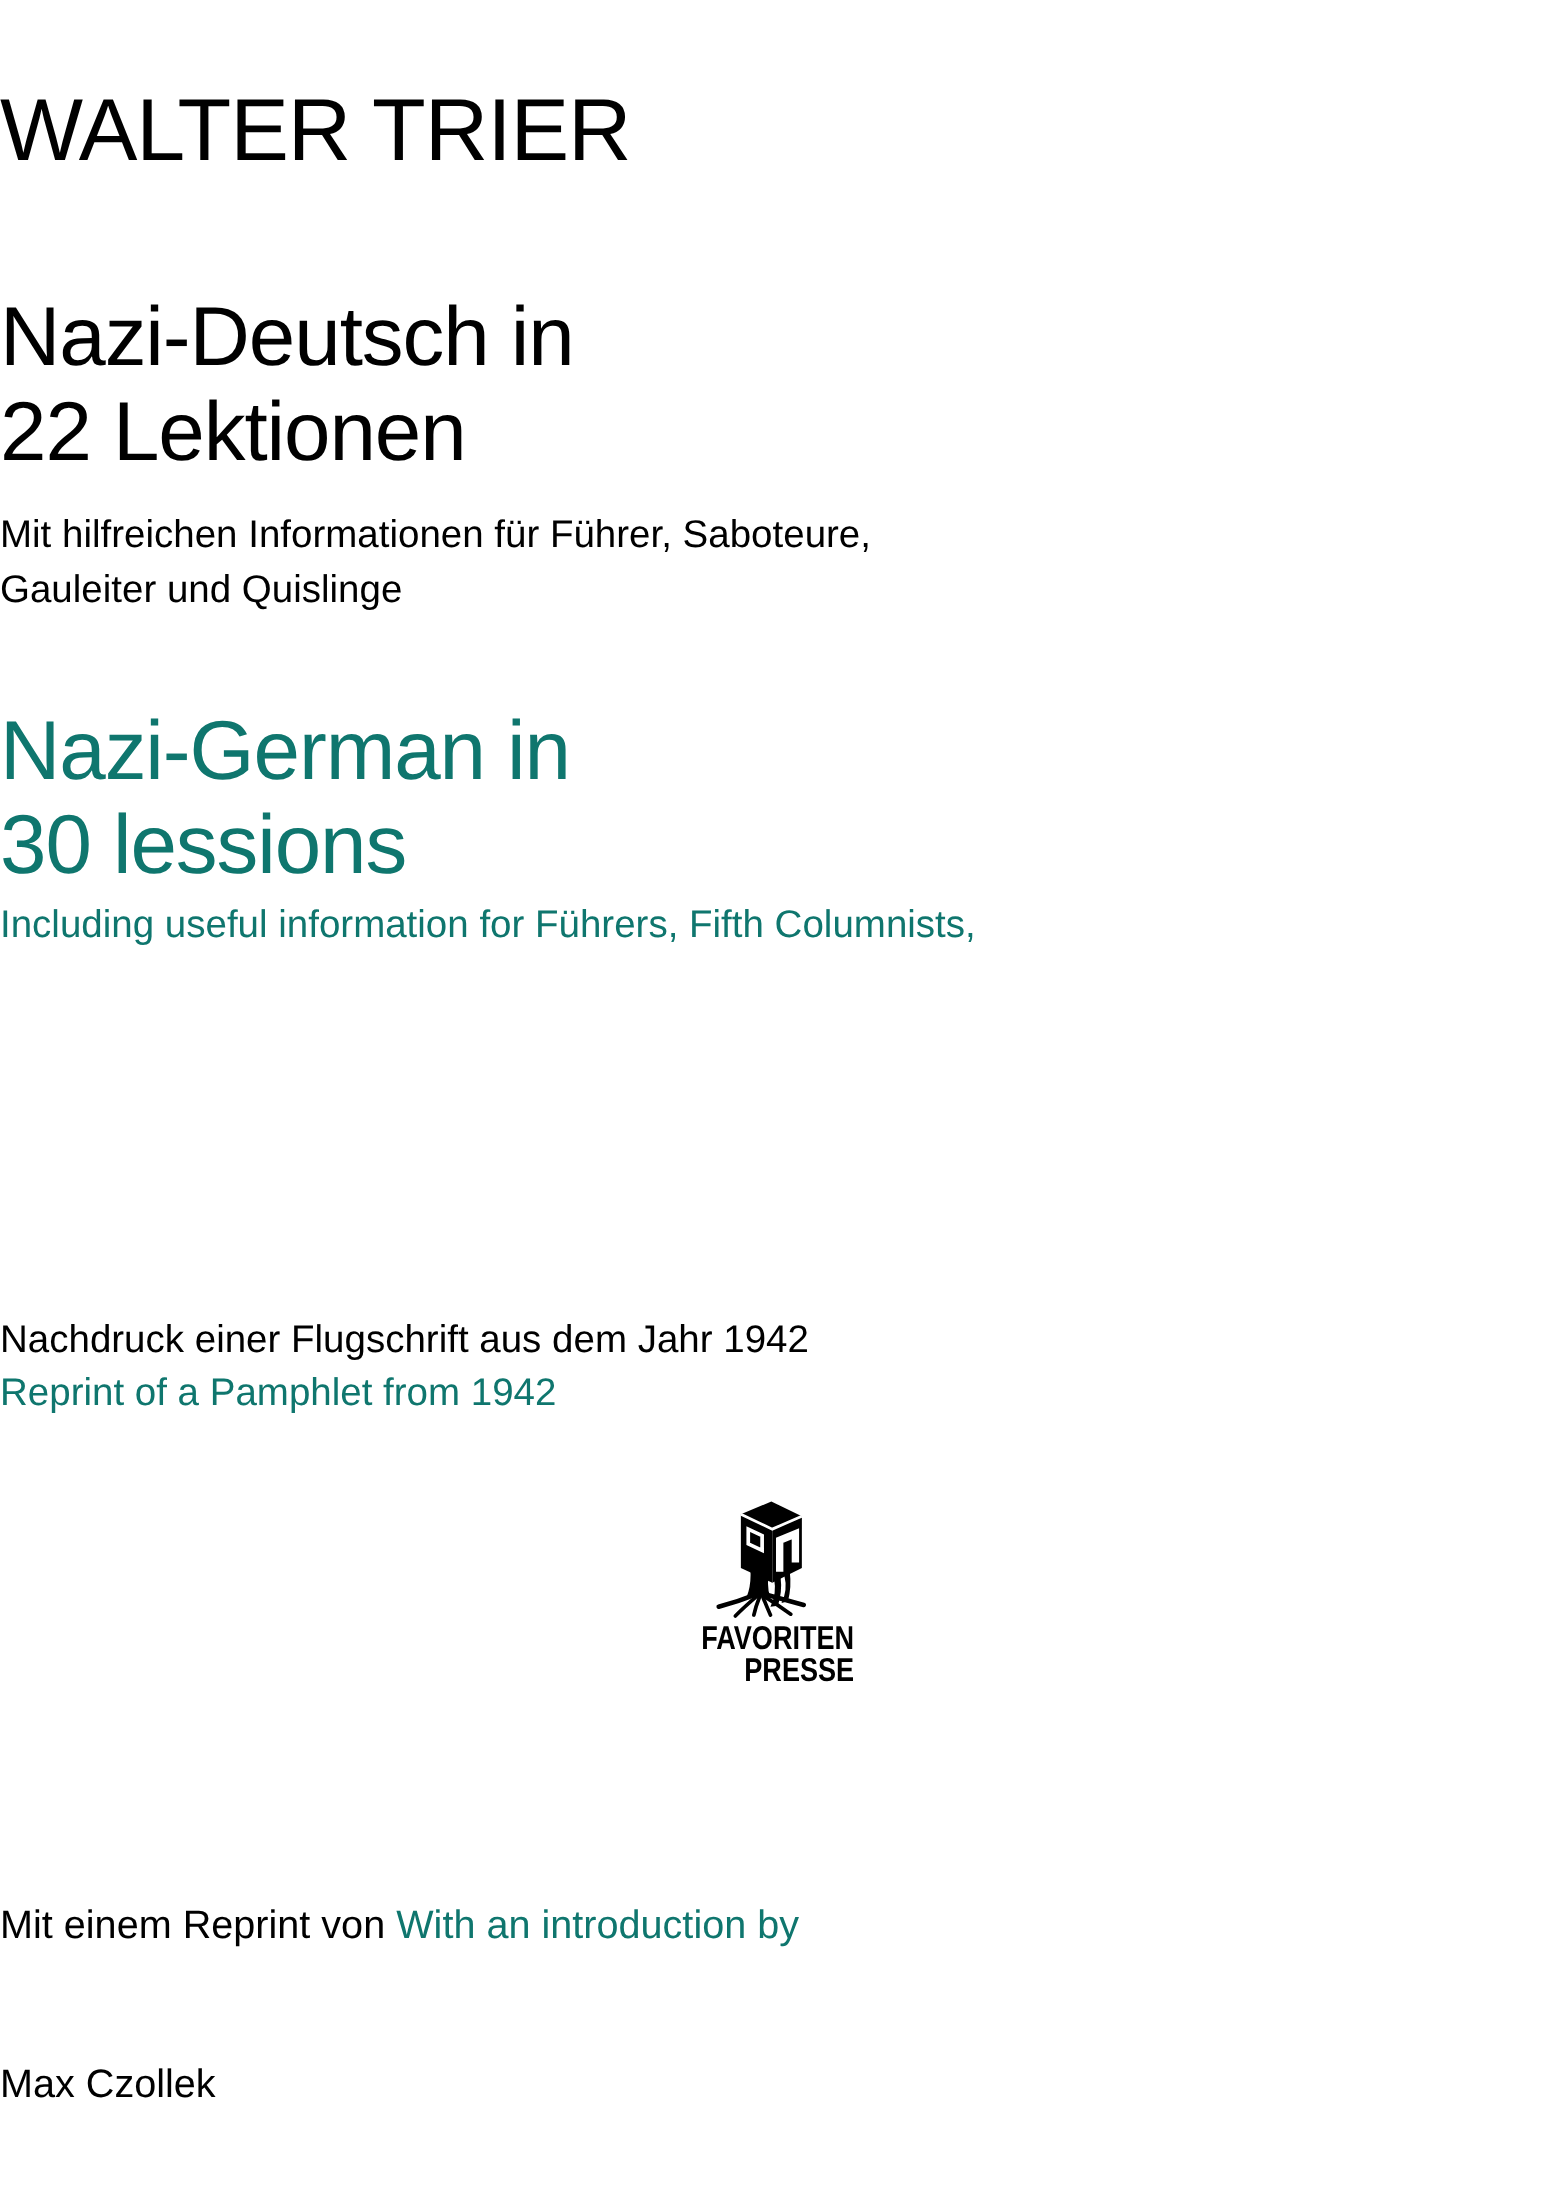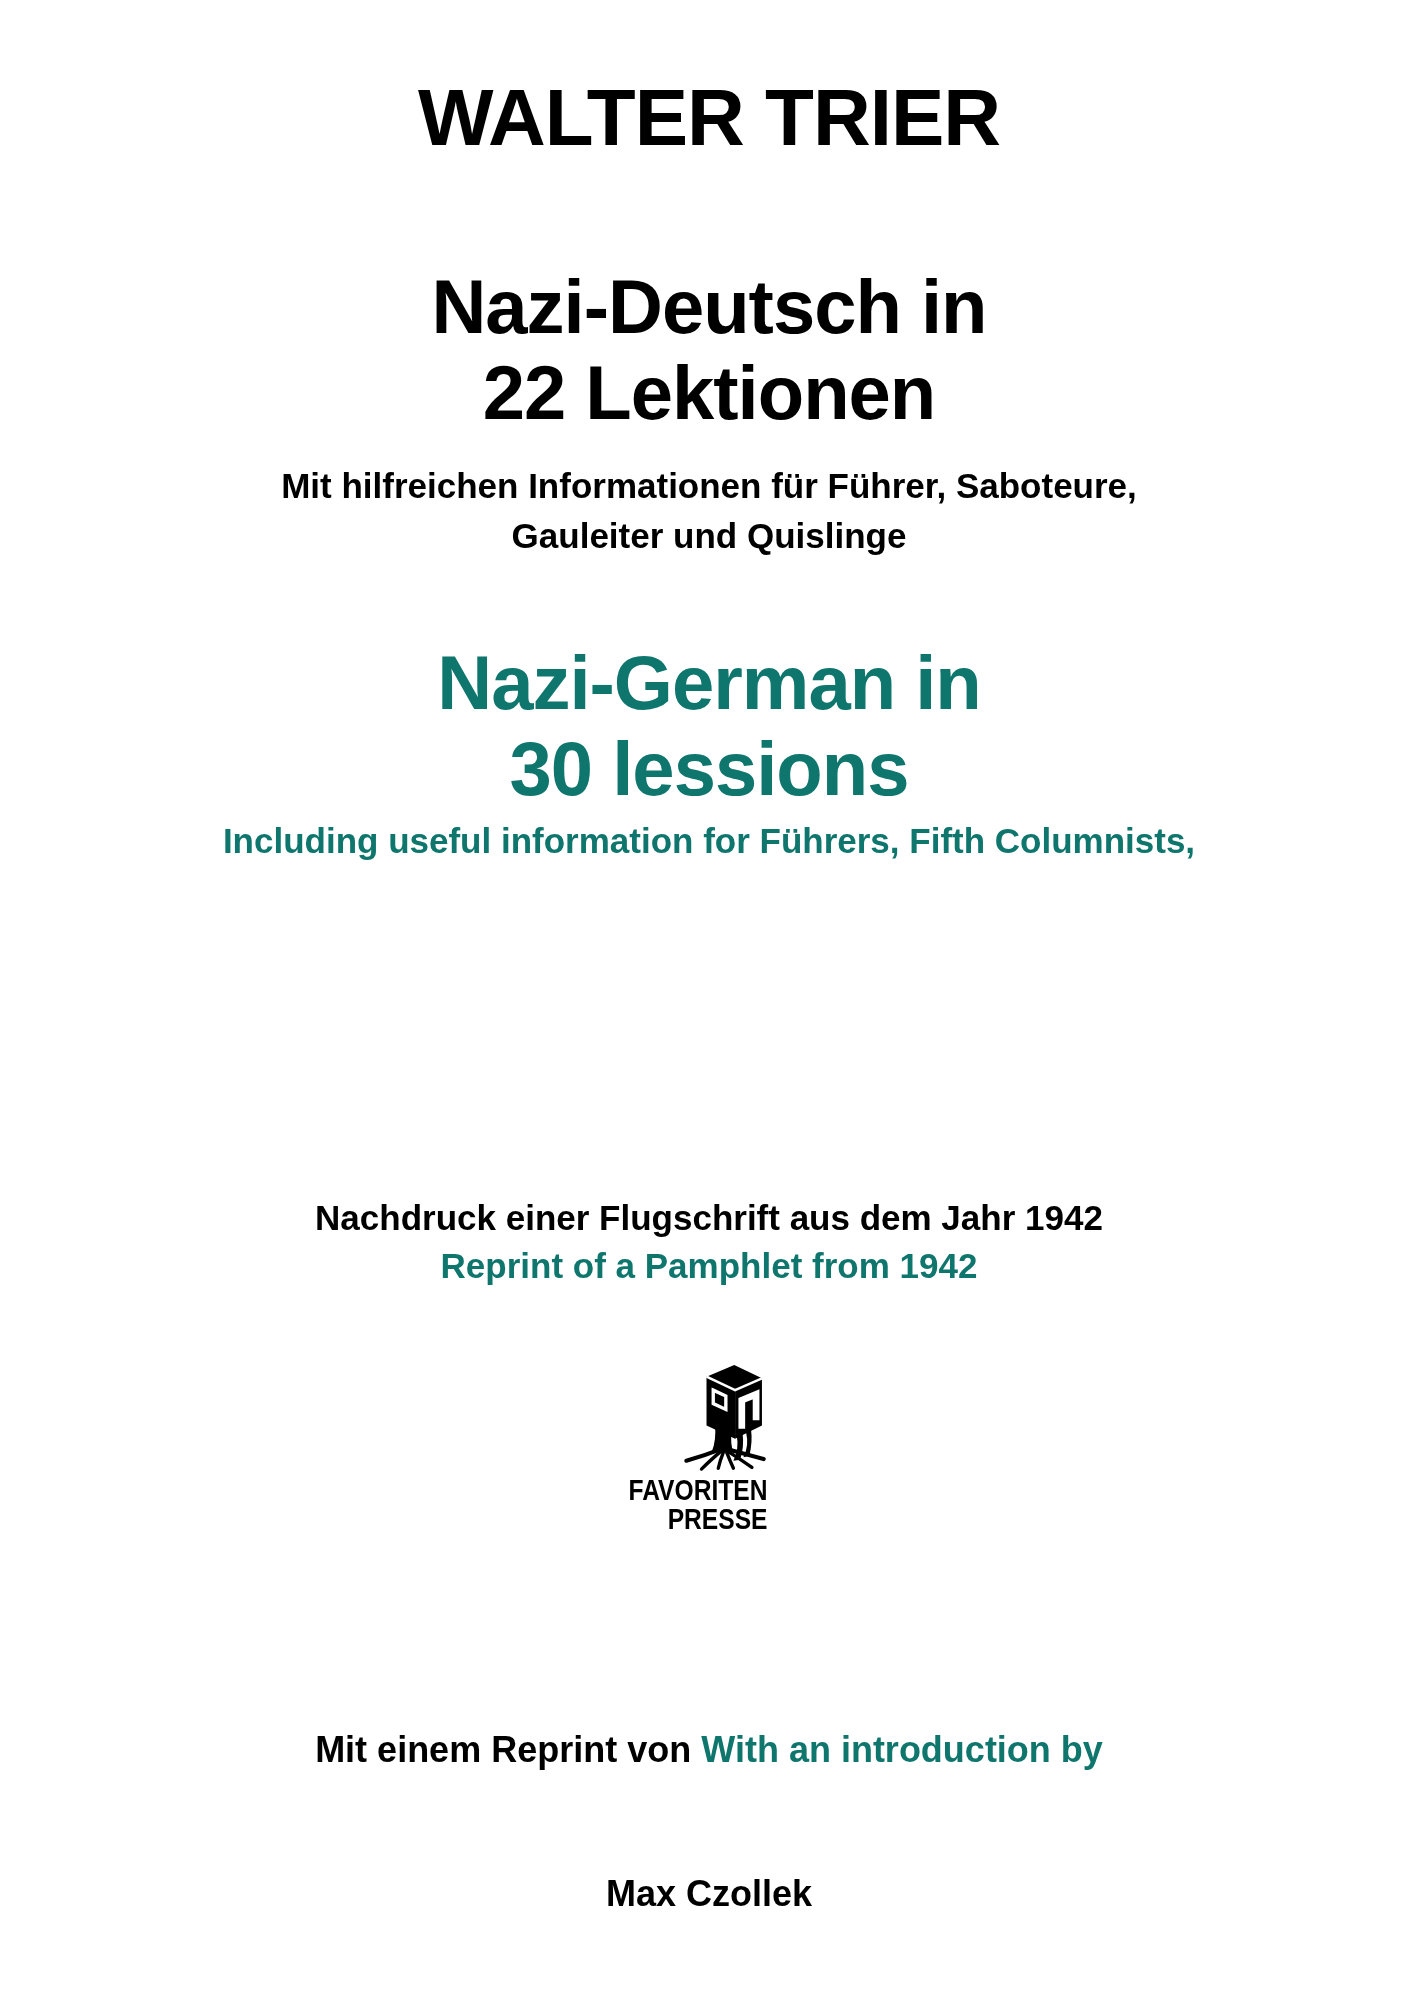--- a/index.html
+++ b/index.html
@@ -7,22 +7,22 @@
     width: 1418px; height: 2008px;
     background: #ffffff;
     position: relative;
     overflow: hidden;
     font-family: "Liberation Sans", sans-serif;
     color: #000000;
   }
   .block {
     position: absolute;
     left: 0; width: 100%;
-    text-align: center;
-    font-weight: 700;
+    text-align: left;
+    font-weight: 400;
     white-space: pre;
   }
   .author {
     top: 78px;
     font-size: 80px;
     line-height: 80px;
     letter-spacing: -1px;
   }
   .headline {
     font-size: 76px;
@@ -51,21 +51,21 @@
   }
   .pair > span + span { margin-left: 0.28em; }
 
   .logo {
     position: absolute;
     top: 1361px;
     left: 617px;
     width: 150px;
     display: flex;
     flex-direction: column;
-    align-items: flex-end;
+    align-items: center;
   }
   .logo-icon { width: 84px; height: 112px; margin-right: 0; }
   .logo-name {
     margin-top: 2px;
     font-weight: 700;
     font-size: 30px;
     line-height: 29px;
     letter-spacing: 0;
     text-align: right;
     transform: scaleX(0.82);

